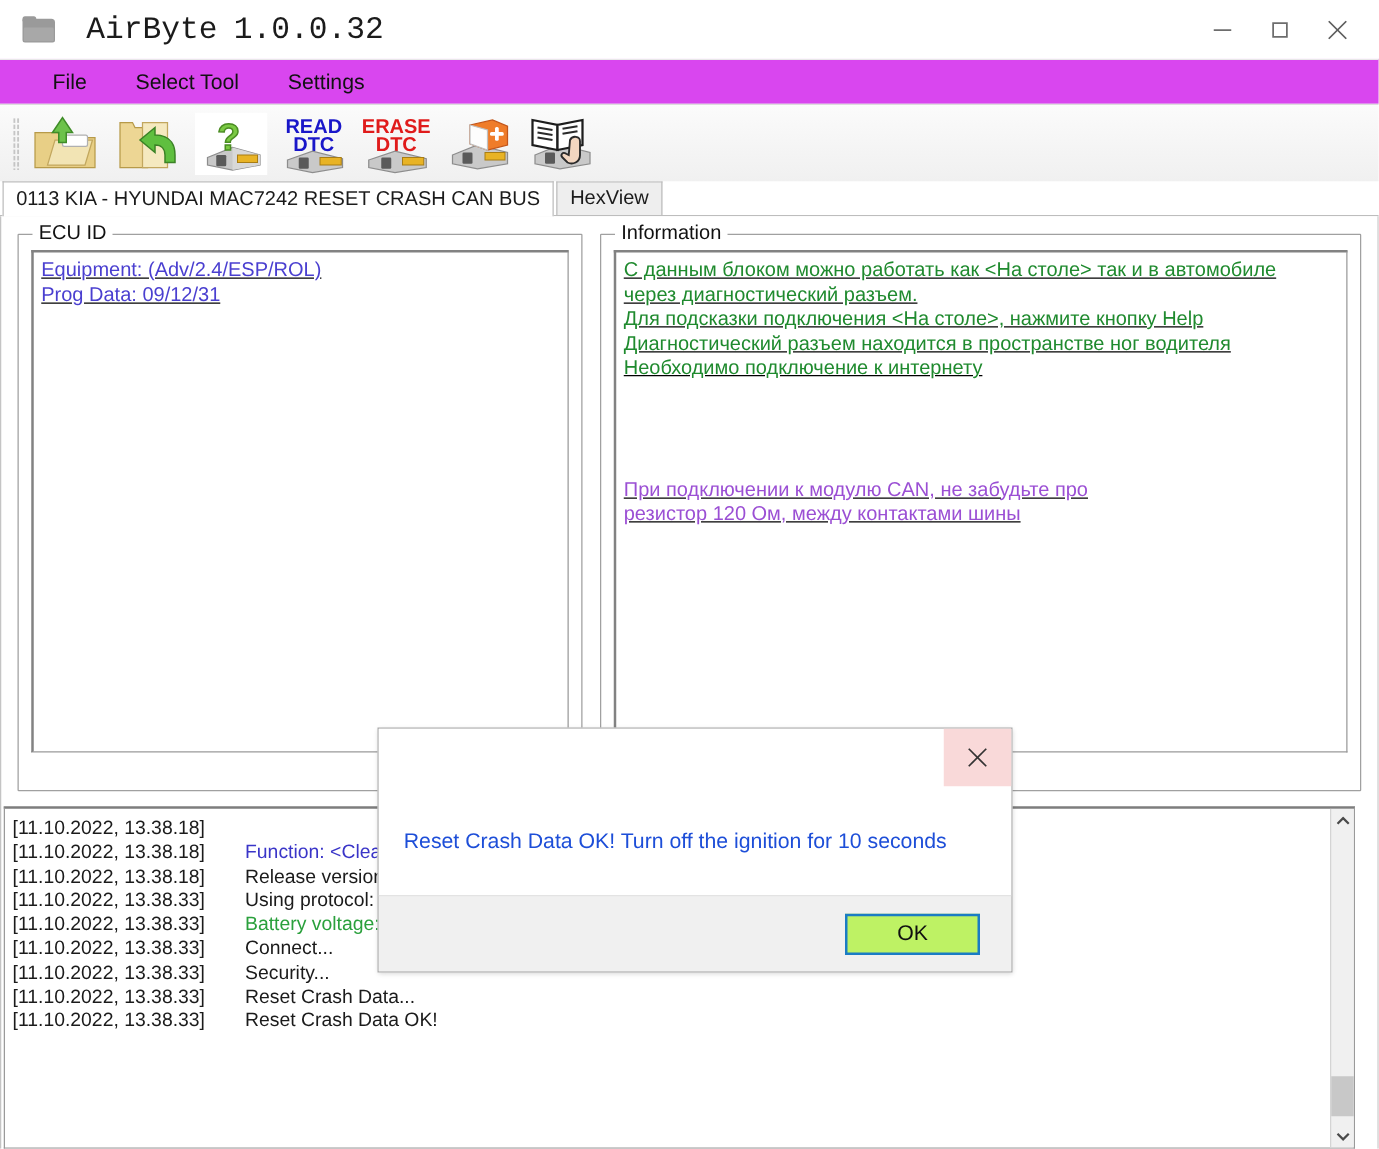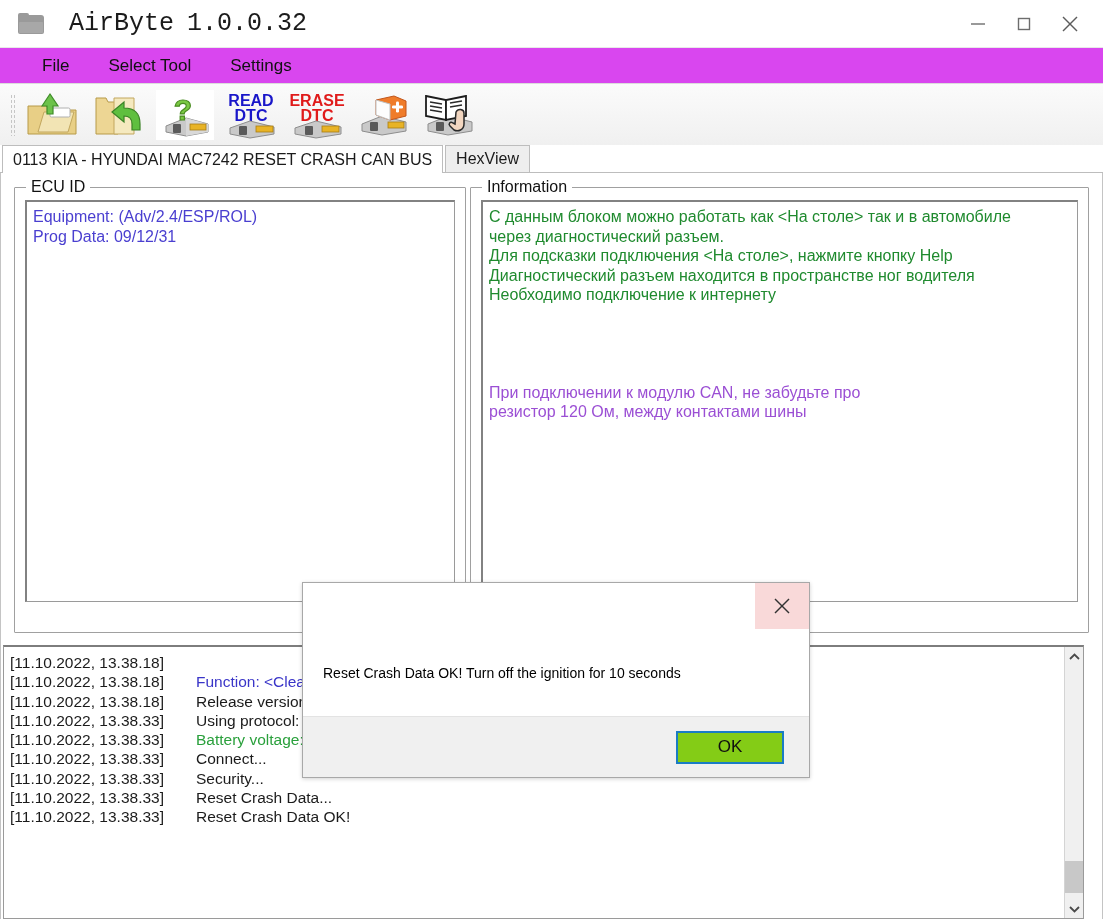--- a/index.html
+++ b/index.html
@@ -134,22 +134,23 @@
     flex: 1;
     background: #ffffff;
     position: relative;
     display: flex; flex-direction: column;
     border-left: 1px solid #c4c4c4;
     border-right: 1px solid #c4c4c4;
   }
   .panes {
     display: flex;
     padding: 14px 13px 0 13px;
-    gap: 4px;
+    gap: 14px;
     height: 460px;
+    text-decoration: underline;
   }
   .groupbox {
     position: relative;
     border: 1px solid #a0a0a0;
     border-radius: 1px;
     padding: 12px 10px 10px 10px;
     background: transparent;
   }
   .groupbox > .gb-title {
     position: absolute;
@@ -274,33 +275,33 @@
     background: #f9d9d9;
     display: flex; align-items: center; justify-content: center;
   }
   .dlg-body {
     flex: 1;
     display: flex; align-items: center;
     padding: 0 20px;
     background: #ffffff;
   }
   .dlg-msg {
-    font-size: 14px; color: #000000;
+    font-size: 17px; color: #1d4ed8;
     white-space: nowrap;
   }
   .dlg-footer {
     height: 61px; min-height: 61px;
     background: #f0f0f0;
     border-top: 1px solid #e3e3e3;
     display: flex; align-items: center; justify-content: flex-end;
     padding-right: 25px;
   }
   .dlg-ok {
     width: 108px; height: 33px;
-    background: #84cc16;
+    background: #bef264;
     border: 2px solid #1a7cc4;
     display: flex; align-items: center; justify-content: center;
     font-size: 17px; color: #101010;
   }
 </style>
 </head>
 <body>
 
 <div id="app">
 

